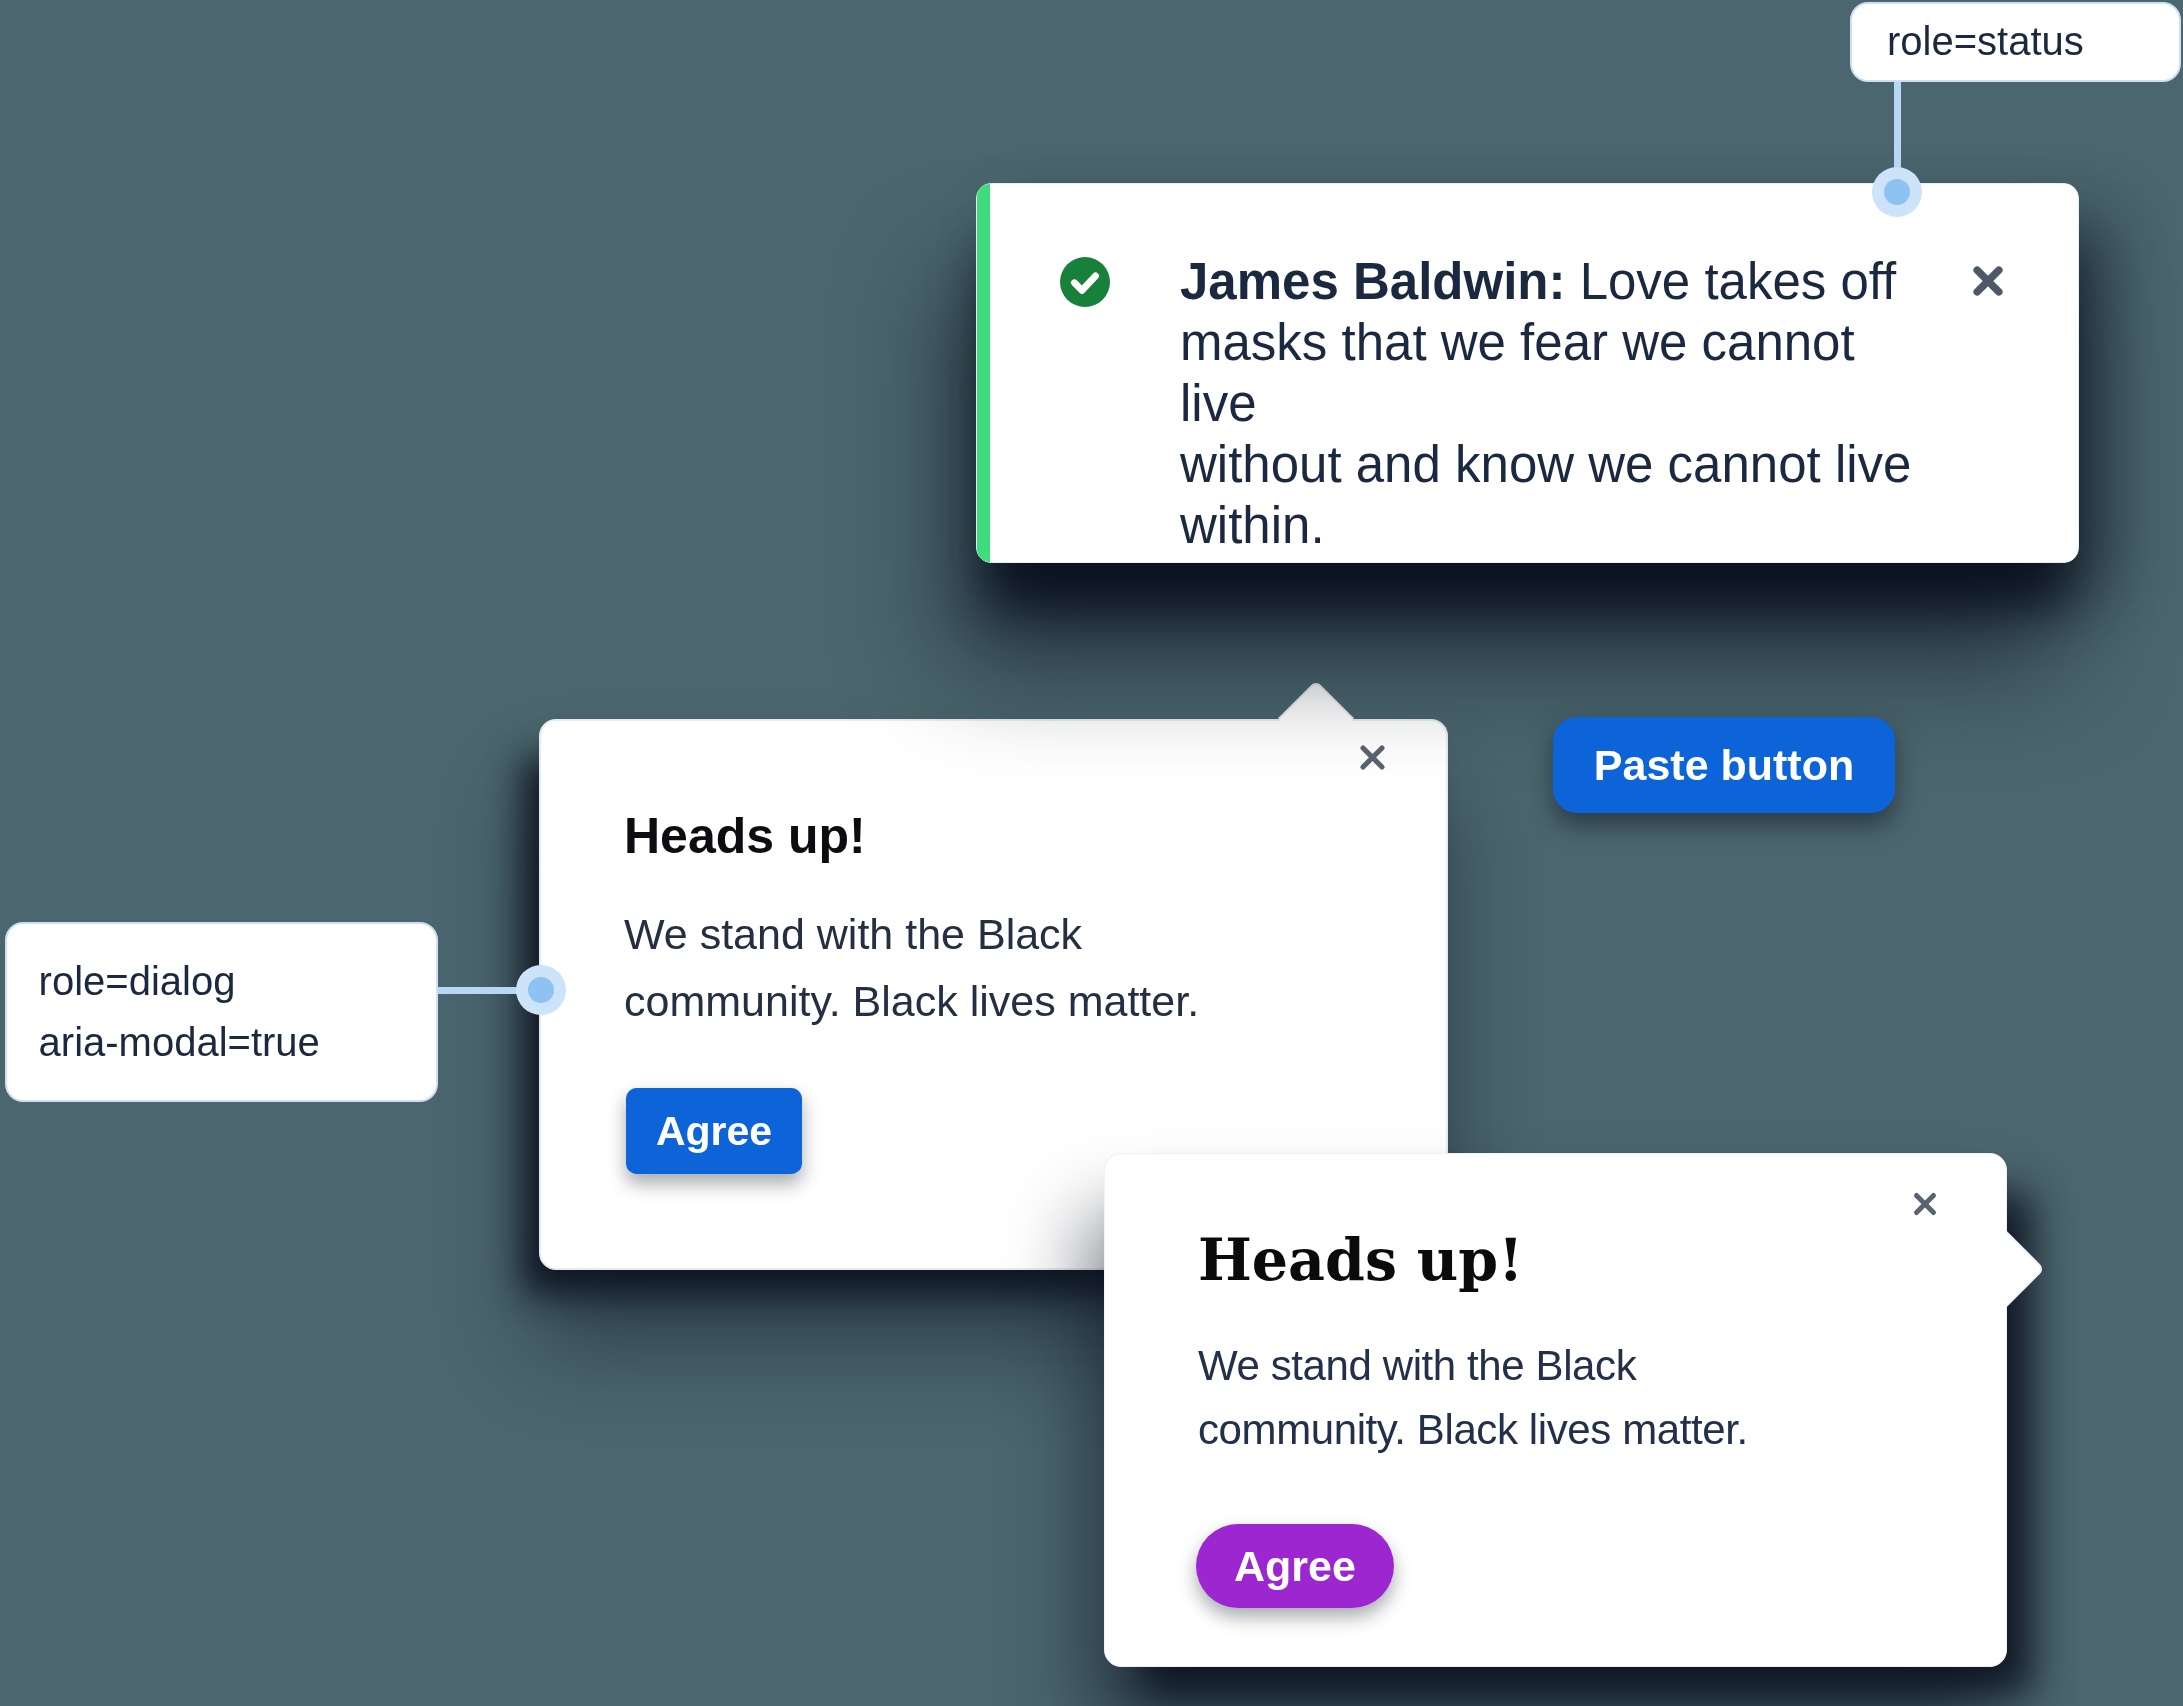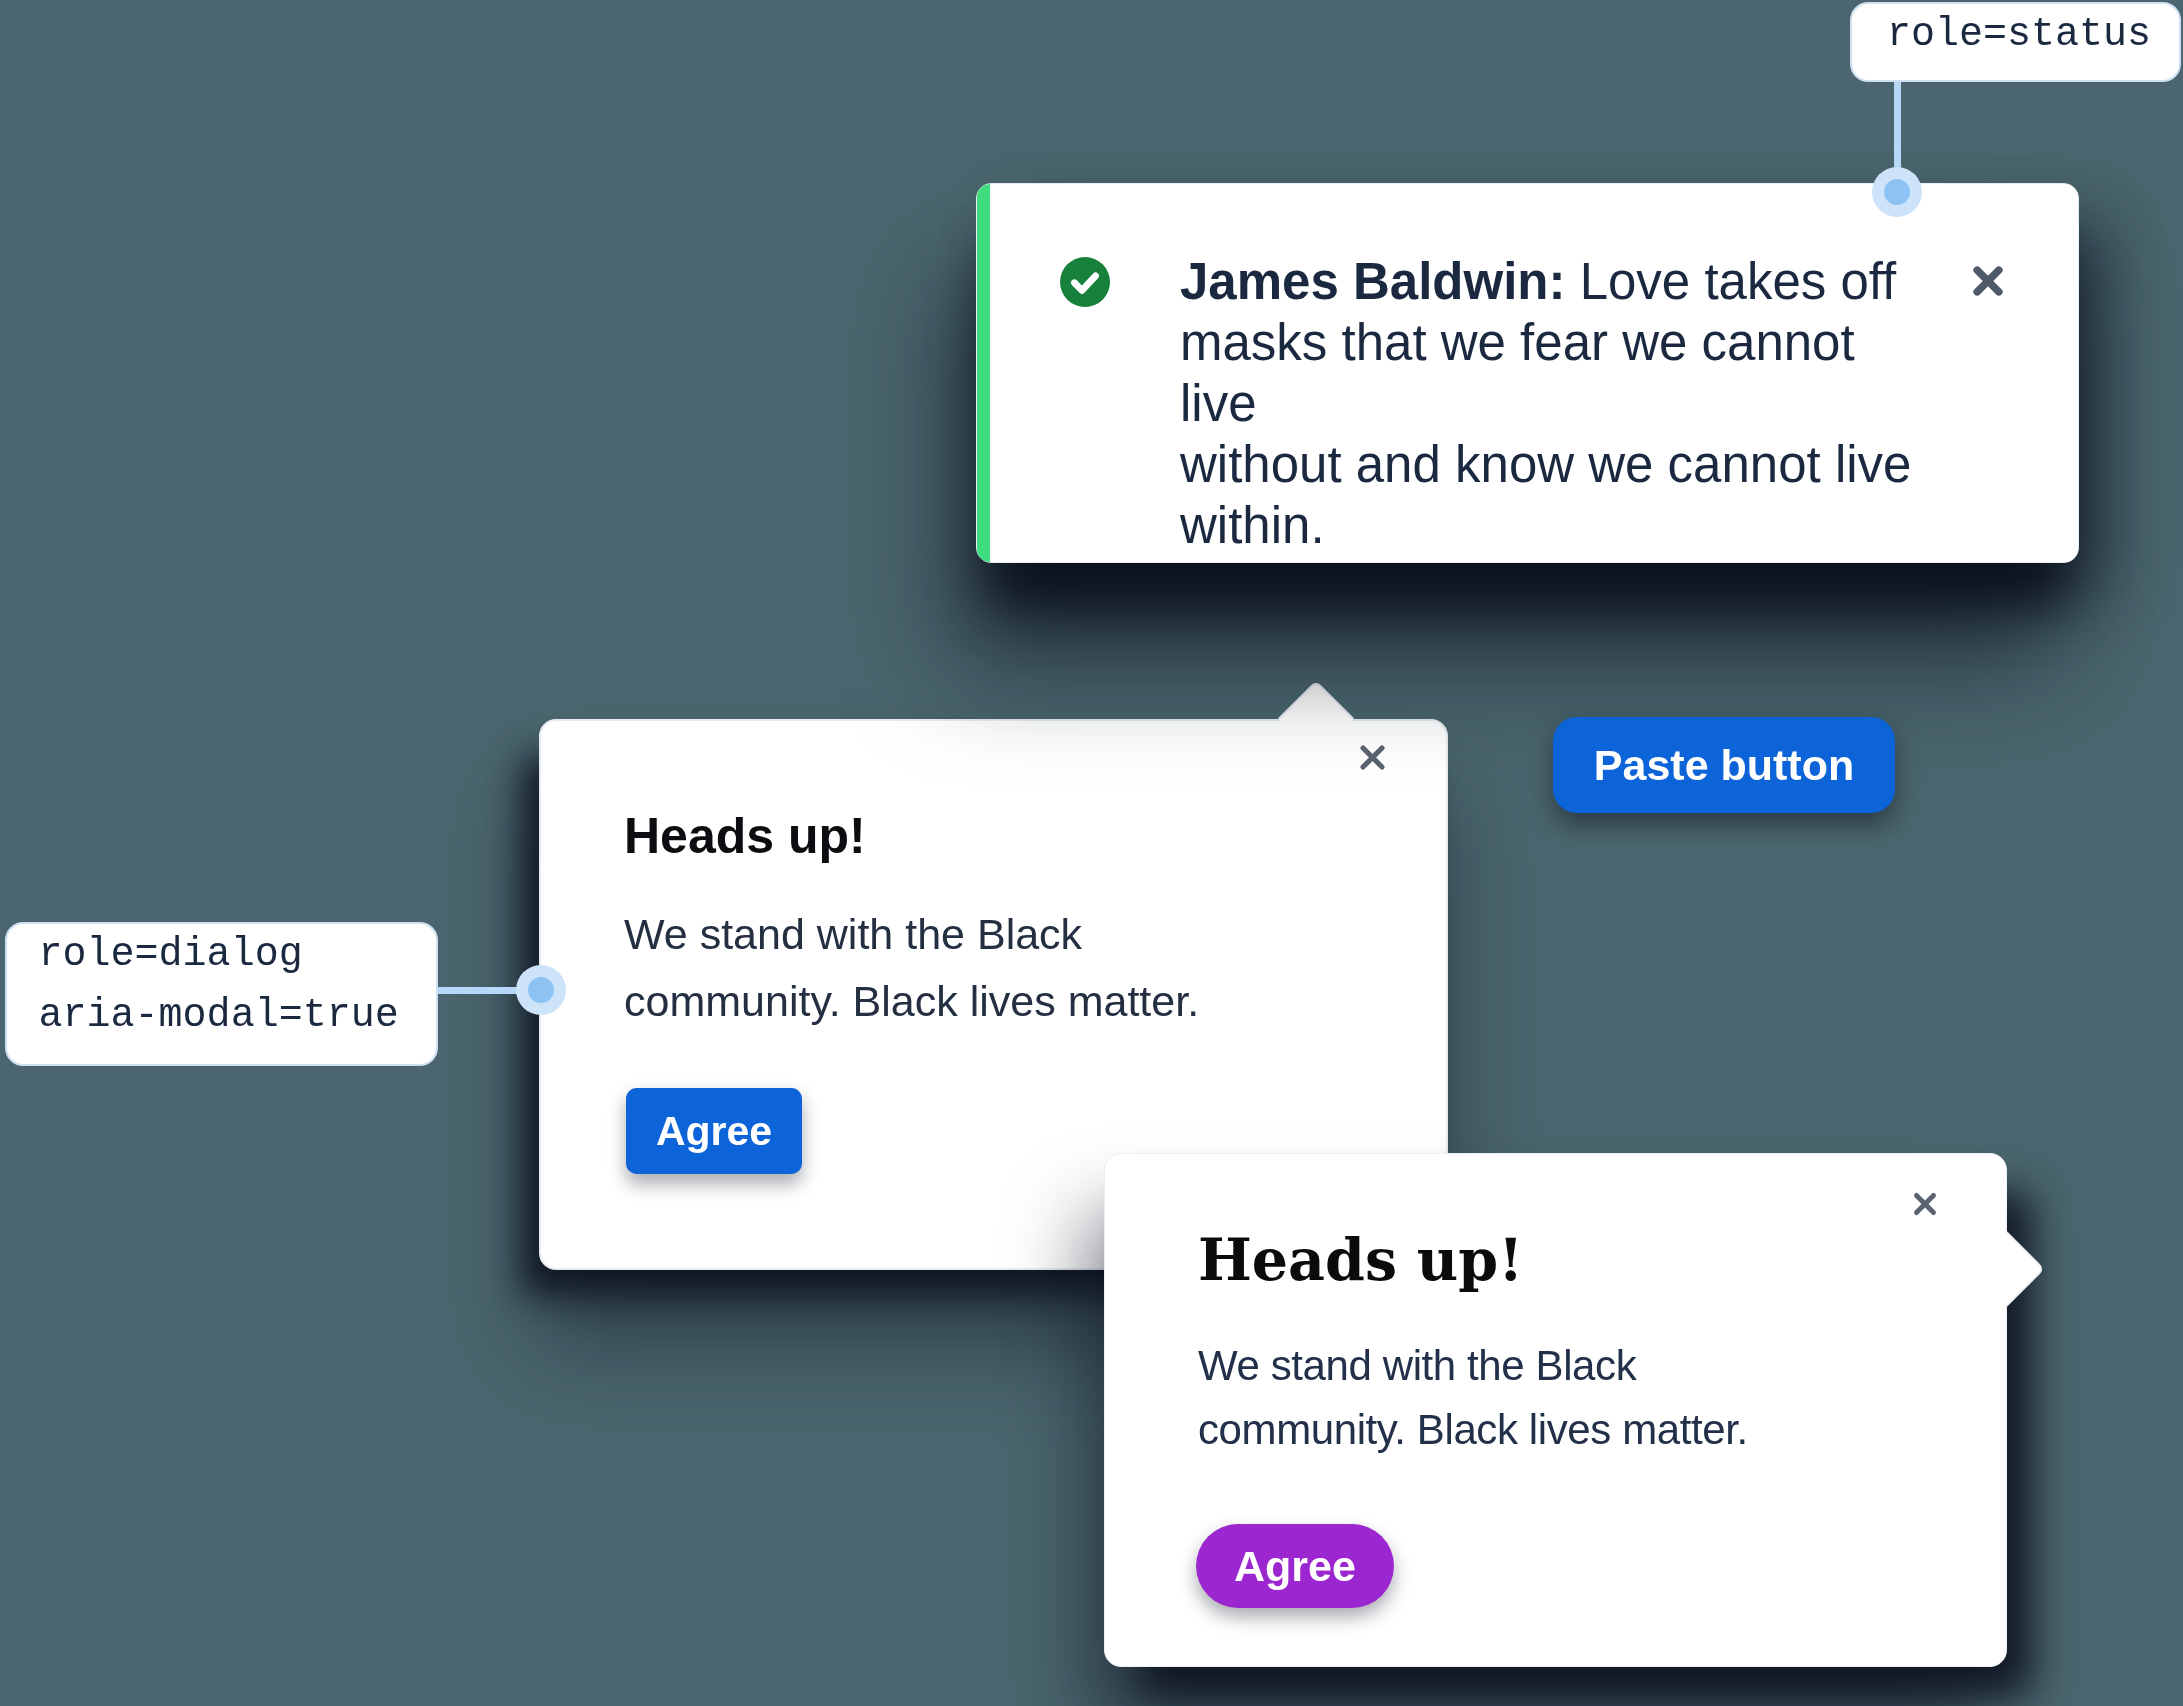--- a/index.html
+++ b/index.html
@@ -14,26 +14,26 @@
   .stage{
     position:relative; width:2183px; height:1706px; overflow:hidden;
     background:var(--background);
     font-family:"Liberation Sans", sans-serif;
   }
   
   .anno{
     position:absolute; background:var(--card);
     border:2.3px solid var(--label-border); border-radius:18.3px;
     color:var(--text-dark);
-    font-family:Liberation Mono, monospace; font-size:40px; line-height:61px;
-    display:flex; flex-direction:column; 
+    font-family:Liberation Sans, sans-serif; font-size:40px; line-height:61px;
+    display:flex; flex-direction:column; justify-content:center;
     white-space:pre-line; z-index:7;
   }
   .anno-status{ left:1850px; top:1.5px; width:331px; height:80px; padding-left:35px; }
-  .anno-dialog{ left:4.6px; top:922px; width:433px; height:144px; padding-left:32px; }
+  .anno-dialog{ left:4.6px; top:922px; width:433px; height:180px; padding-left:32px; }
   .connector{ position:absolute; background:var(--connector); z-index:6; border-radius:3.1px;}
   .conn-status{ left:1894px; top:80px; width:6.9px; height:89px; }
   .conn-dialog{ left:436px; top:987px; width:83px; height:6.9px; }
   .dot{ position:absolute; width:50px; height:50px; border-radius:50%;
         background:var(--dot-outer); z-index:7; display:flex; align-items:center; justify-content:center;}
   .dot .dot-core{ width:26px; height:26px; border-radius:50%; background:var(--dot-inner);}
   .dot-status{ left:1872px; top:167px; }
   .dot-dialog{ left:516px; top:965px; }
 
   

